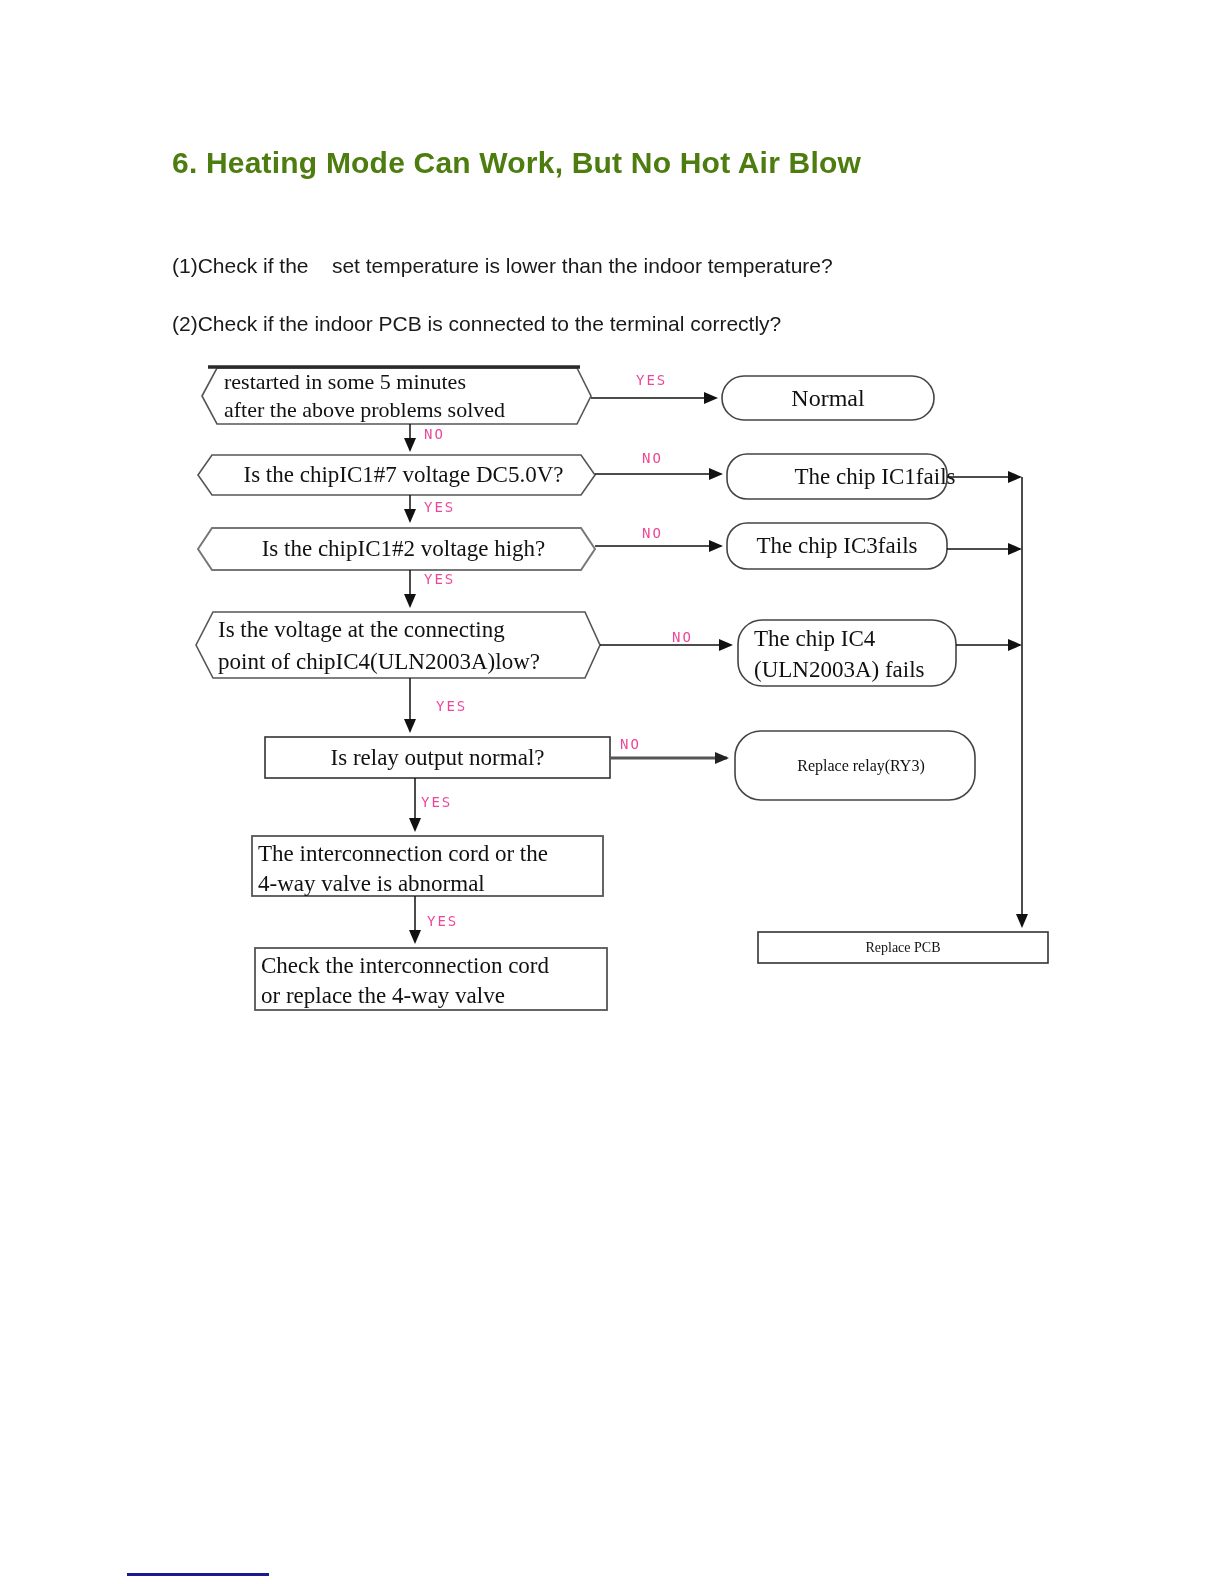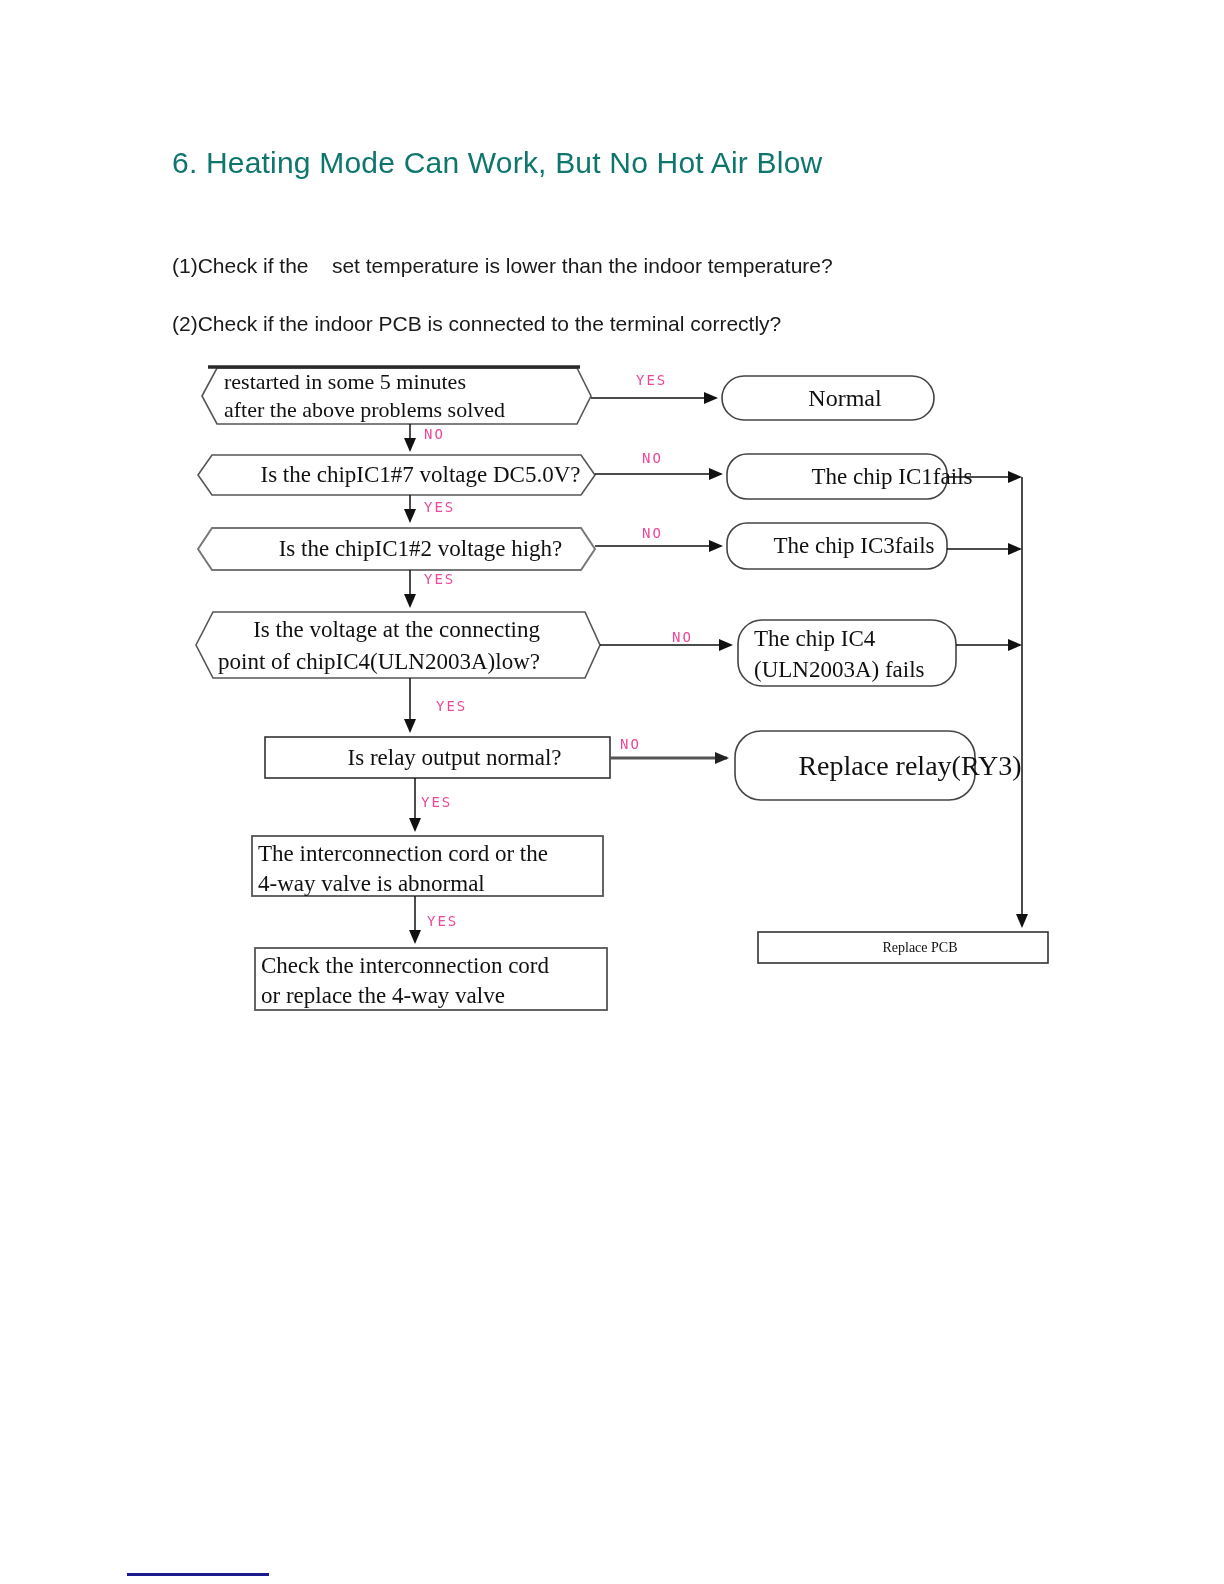--- a/index.html
+++ b/index.html
@@ -5,39 +5,39 @@
   html,body { margin:0; padding:0; background:#ffffff; }
   .page {
     position:relative;
     width:1224px; height:1584px;
     background:#ffffff;
     font-family:"Liberation Sans", sans-serif;
     overflow:hidden;
   }
   .doc-title {
     position:absolute; left:172px; top:146px;
-    font-size:30px; font-weight:400; color:#0f766e;
+    font-size:30px; font-weight:700; color:#4d7c0f;
     letter-spacing:0.2px;
   }
   .check-line {
     position:absolute; left:172px;
     font-size:21px; color:#1a1a1a;
     white-space:pre-wrap;
     margin-top:44px;
   }
   .flow-svg { position:absolute; left:0; top:0; }
   .node-text {
     position:absolute;
     font-family:"Liberation Serif", serif;
     color:#111; font-size:23px; line-height:30px;
     white-space:nowrap;
   }
   .node-text.center {
     display:flex; align-items:center; justify-content:center;
-    text-align:left; white-space:nowrap;margin-left:17px;
+    text-align:left; white-space:nowrap;
   }
   .edge-label {
     position:absolute;
     font-family:"DejaVu Sans Mono", monospace;
     font-size:14px; letter-spacing:2px; color:#ec4899;
     white-space:nowrap;
   }
   .footer-line {
     position:absolute; left:127px; top:1573px;
     width:142px; height:3px; background:#1b1b8f;
@@ -98,39 +98,39 @@
 
   <div class="node-text" style="left:224px; top:368px; font-size:22px; line-height:28px;">
     <div>restarted in some 5 minutes</div>
     <div>after the above problems solved</div>
   </div>
 
   <div class="node-text center" style="left:212px; top:455px; width:383px; height:40px;">Is the chipIC1#7 voltage DC5.0V?</div>
 
   <div class="node-text center" style="left:212px; top:528px; width:383px; height:42px;">Is the chipIC1#2 voltage high?</div>
 
-  <div class="node-text" style="left:218px; top:614px; line-height:32px;text-align:right;">
+  <div class="node-text" style="left:218px; top:614px; line-height:32px;">
     <div>Is the voltage at the connecting</div>
     <div>point of chipIC4(ULN2003A)low?</div>
   </div>
 
   <div class="node-text center" style="left:265px; top:737px; width:345px; height:41px;">Is relay output normal?</div>
 
   <div class="node-text center" style="left:722px; top:376px; width:212px; height:44px; font-size:24px;">Normal</div>
 
   <div class="node-text center" style="left:727px; top:454px; width:220px; height:45px;padding-left:38px;">The chip IC1fails</div>
 
   <div class="node-text center" style="left:727px; top:523px; width:220px; height:46px;">The chip IC3fails</div>
 
   <div class="node-text" style="left:754px; top:623px; line-height:31px;">
     <div>The chip IC4</div>
     <div>(ULN2003A) fails</div>
   </div>
 
-  <div class="node-text center" style="left:773px; top:731px; width:240px; height:69px; font-size:28px;">Replace relay(RY3)</div>
+  <div class="node-text center" style="left:741px; top:731px; width:240px; height:69px; font-size:16px;">Replace relay(RY3)</div>
 
   <div class="node-text" style="left:258px; top:839px; line-height:30px;">
     <div>The interconnection cord or the</div>
     <div>4-way valve is abnormal</div>
   </div>
 
   <div class="node-text" style="left:261px; top:951px; line-height:30px;">
     <div>Check the interconnection cord</div>
     <div>or replace the 4-way valve</div>
   </div>

